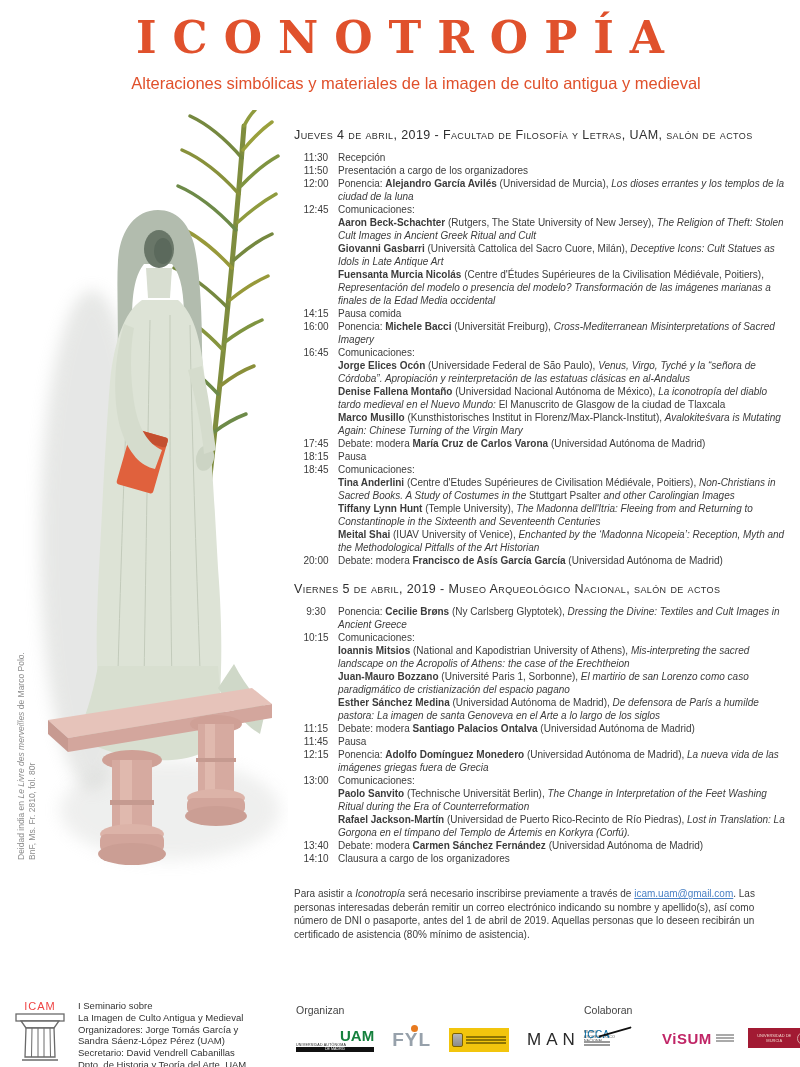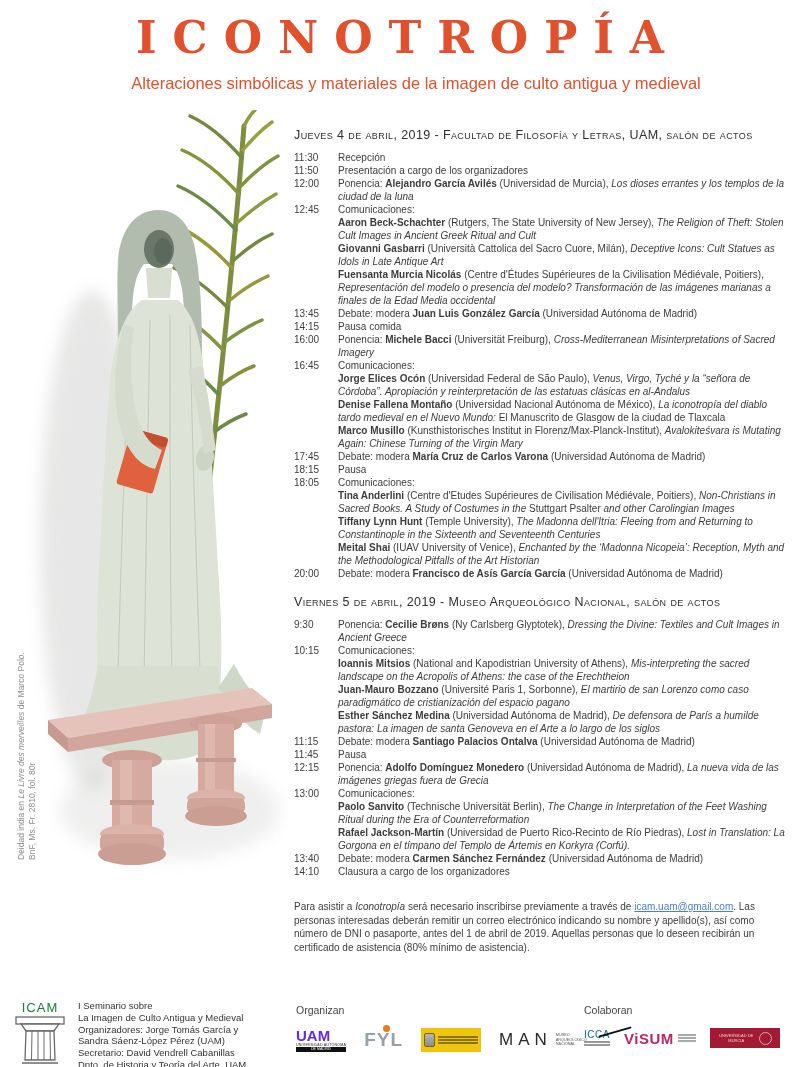--- a/index.html
+++ b/index.html
@@ -18,54 +18,54 @@
   .caption{position:absolute;left:16px;top:598px;height:262px;
            writing-mode:vertical-rl;transform:rotate(180deg);
            font-size:8.5px;line-height:11px;color:#8d8d8d;}
 
   
   .content{position:absolute;left:294px;top:128px;width:494px;}
   .day-header{margin:0 0 9px 0;font-size:12.5px;font-weight:normal;color:#2e2e2e;
               font-variant:small-caps;letter-spacing:.4px;}
   .day+.day{margin-top:15px;}
   .row{display:flex;font-size:10px;line-height:13px;}
-  .time{width:44px;flex:none;}
+  .time{width:44px;flex:none;text-align:center;}
   .desc{flex:1;}
   .b{font-weight:bold;}
   .i{font-style:italic;}
   a.link{color:#4a81c4;cursor:pointer;margin-top:48px;}
   .registration{margin-top:22px;font-size:10px;line-height:13.5px;}
 
   
   .icam-block{position:absolute;left:12px;top:1000px;display:flex;gap:10px;align-items:flex-start;}
   .icam-logo{width:56px;text-align:center;}
-  .icam-word{font-size:13px;letter-spacing:1px;color:#15803d;}
+  .icam-word{font-size:11px;letter-spacing:1px;color:#ef4444;}
   .icam-lines{font-size:9.5px;line-height:11.8px;color:#333;}
   .org-block{position:absolute;left:296px;top:1004px;}
   .col-block{position:absolute;left:584px;top:1004px;}
   .section-label{font-size:10.5px;color:#444;}
   .logo-row{display:flex;align-items:center;gap:18px;margin-top:12px;}
   .col-block .logo-row{gap:14px;}
 
-  .uam-top{font-weight:bold;font-size:15px;color:#6d28d9;letter-spacing:0;line-height:14px;}
+  .uam-top{font-weight:bold;font-size:15px;color:#15803d;letter-spacing:0;line-height:14px;margin-left:44px;}
   .uam-sub{font-size:3.6px;color:#222;letter-spacing:.2px;}
   .uam-bar{background:#111;color:#fff;font-size:3.6px;text-align:center;padding:.5px 0;}
   .fyl{position:relative;font-weight:bold;font-size:19px;color:#97a1ab;letter-spacing:1px;}
   .fyl-dot{position:absolute;left:19px;top:-4px;width:7px;height:7px;border-radius:50%;background:#e87a1e;}
   .gob{width:60px;height:24px;background:#f2c50d;display:flex;align-items:center;gap:3px;padding:0 3px;box-sizing:border-box;}
   .gob-emblem{width:9px;height:12px;background:linear-gradient(#b6b6b6,#8b8b8b);border-radius:2px;border:1px solid #7d6200;flex:none;}
   .gob-bars{flex:1;}
   .gob-bars div{height:1.6px;background:#6b5900;margin:1.6px 0;opacity:.75;}
-  .man{display:flex;align-items:center;gap:4px;}
+  .man{display:flex;gap:4px;}
   .man-text{font-size:17px;font-weight:300;letter-spacing:5px;color:#2a2a2a;}
   .man-sub{font-size:3.8px;line-height:4.6px;color:#555;}
   .icca-main{position:relative;font-weight:normal;font-size:10px;color:#0369a1;letter-spacing:.5px;}
   .icca-feather{position:absolute;left:14px;top:2px;width:34px;height:2px;background:#111;transform:rotate(-16deg);border-radius:1px;}
   .icca-sub div{height:1.4px;background:#999;margin:1.6px 0;width:26px;}
-  .visum{display:flex;align-items:center;gap:4px;}
+  .visum{display:flex;align-items:center;gap:4px;margin-left:38px;}
   .visum-text{font-size:15px;font-weight:bold;color:#c02566;letter-spacing:.5px;}
   .visum-sub div{height:1.4px;background:#aaa;margin:1.6px 0;width:18px;}
   .murcia-box{width:70px;height:20px;background:#a21a33;display:flex;align-items:center;justify-content:center;gap:4px;}
   .murcia-text{color:#f0d3c8;font-size:4px;line-height:5px;width:38px;text-align:center;}
   .murcia-seal{width:11px;height:11px;border:1px solid #d8a7a7;border-radius:50%;flex:none;}
 </style>
 </head>
 <body>
 
 <div class="poster">
@@ -184,57 +184,53 @@
           </div>
           <div class="row">
             <div class="time"></div>
             <div class="desc"><span class="b">Giovanni Gasbarri</span><span> (Università Cattolica del Sacro Cuore, Milán), </span><span class="i">Deceptive Icons: Cult Statues as Idols in Late Antique Art</span></div>
           </div>
           <div class="row">
             <div class="time"></div>
             <div class="desc"><span class="b">Fuensanta Murcia Nicolás</span><span> (Centre d'Études Supérieures de la Civilisation Médiévale, Poitiers), </span><span class="i">Representación del modelo o presencia del modelo? Transformación de las imágenes marianas a finales de la Edad Media occidental</span></div>
           </div>
           <div class="row">
-            <div class="time">13:45</div>
-            <div class="desc"><span>Debate: modera </span><span class="b">Juan Luis González García</span><span> (Universidad Autónoma de Madrid)</span></div>
-          </div>
-          <div class="row">
             <div class="time">14:15</div>
             <div class="desc"><span>Pausa comida</span></div>
           </div>
           <div class="row">
             <div class="time">16:00</div>
             <div class="desc"><span>Ponencia: </span><span class="b">Michele Bacci</span><span> (Universität Freiburg), </span><span class="i">Cross-Mediterranean Misinterpretations of Sacred Imagery</span></div>
           </div>
           <div class="row">
             <div class="time">16:45</div>
             <div class="desc"><span>Comunicaciones:</span></div>
           </div>
           <div class="row">
             <div class="time"></div>
-            <div class="desc"><span class="b">Jorge Elices Ocón</span><span> (Universidad Federal de São Paulo), </span><span class="i">Venus, Virgo, Tyché y la “señora de Córdoba”. Apropiación y reinterpretación de las estatuas clásicas en al-Andalus</span></div>
+            <div class="desc"><span class="b">Jorge Elices Ocón</span><span> (Universidade Federal de São Paulo), </span><span class="i">Venus, Virgo, Tyché y la “señora de Córdoba”. Apropiación y reinterpretación de las estatuas clásicas en al-Andalus</span></div>
           </div>
           <div class="row">
             <div class="time"></div>
             <div class="desc"><span class="b">Denise Fallena Montaño</span><span> (Universidad Nacional Autónoma de México), </span><span class="i">La iconotropía del diablo tardo medieval en el Nuevo Mundo:</span><span> El Manuscrito de Glasgow de la ciudad de Tlaxcala</span></div>
           </div>
           <div class="row">
             <div class="time"></div>
             <div class="desc"><span class="b">Marco Musillo</span><span> (Kunsthistorisches Institut in Florenz/Max-Planck-Institut), </span><span class="i">Avalokiteśvara is Mutating Again: Chinese Turning of the Virgin Mary</span></div>
           </div>
           <div class="row">
             <div class="time">17:45</div>
             <div class="desc"><span>Debate: modera </span><span class="b">María Cruz de Carlos Varona</span><span> (Universidad Autónoma de Madrid)</span></div>
           </div>
           <div class="row">
             <div class="time">18:15</div>
             <div class="desc"><span>Pausa</span></div>
           </div>
           <div class="row">
-            <div class="time">18:05</div>
+            <div class="time">18:45</div>
             <div class="desc"><span>Comunicaciones:</span></div>
           </div>
           <div class="row">
             <div class="time"></div>
             <div class="desc"><span class="b">Tina Anderlini</span><span> (Centre d'Etudes Supérieures de Civilisation Médiévale, Poitiers), </span><span class="i">Non-Christians in Sacred Books. A Study of Costumes in the </span><span>Stuttgart Psalter</span><span class="i"> and other Carolingian Images</span></div>
           </div>
           <div class="row">
             <div class="time"></div>
             <div class="desc"><span class="b">Tiffany Lynn Hunt</span><span> (Temple University), </span><span class="i">The Madonna dell'Itria: Fleeing from and Returning to Constantinople in the Sixteenth and Seventeenth Centuries</span></div>
           </div>

